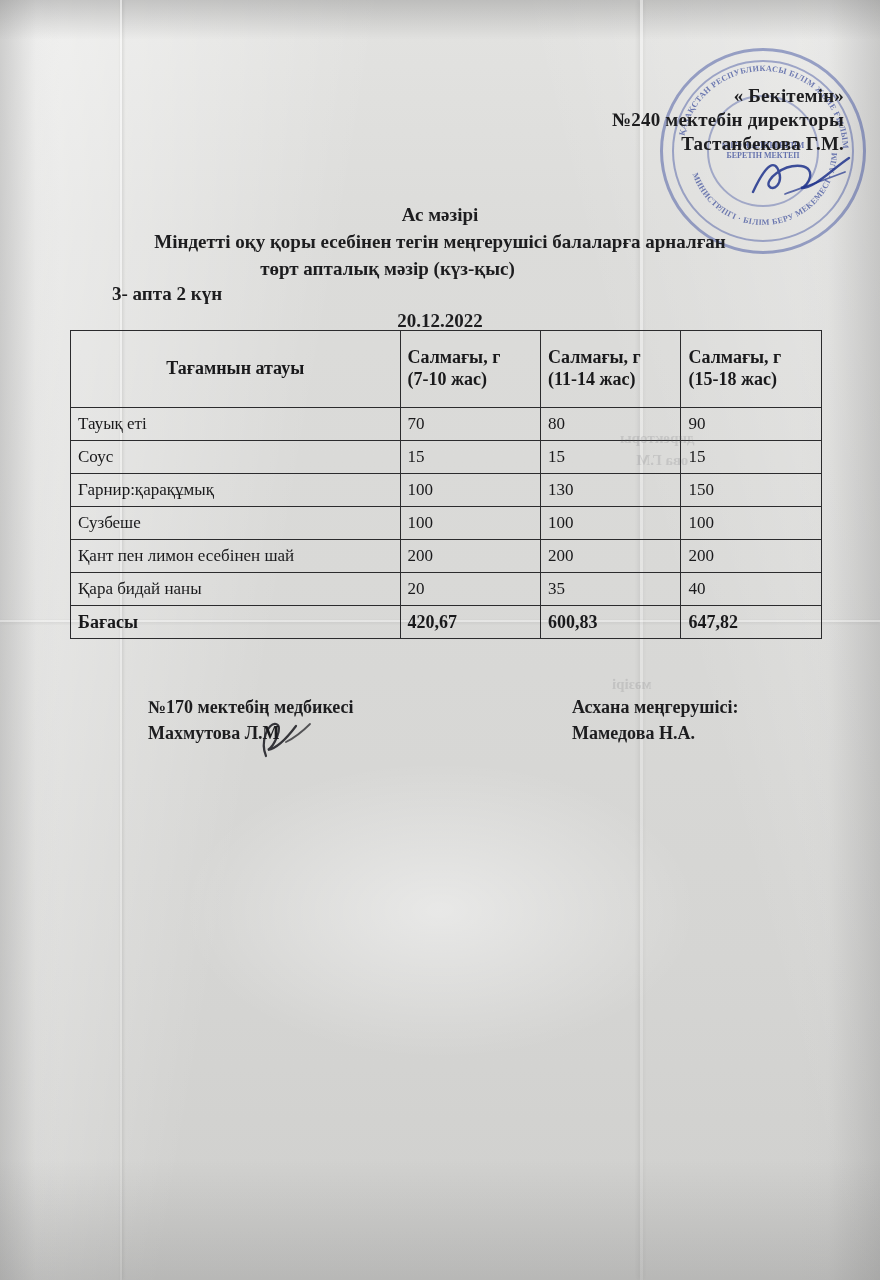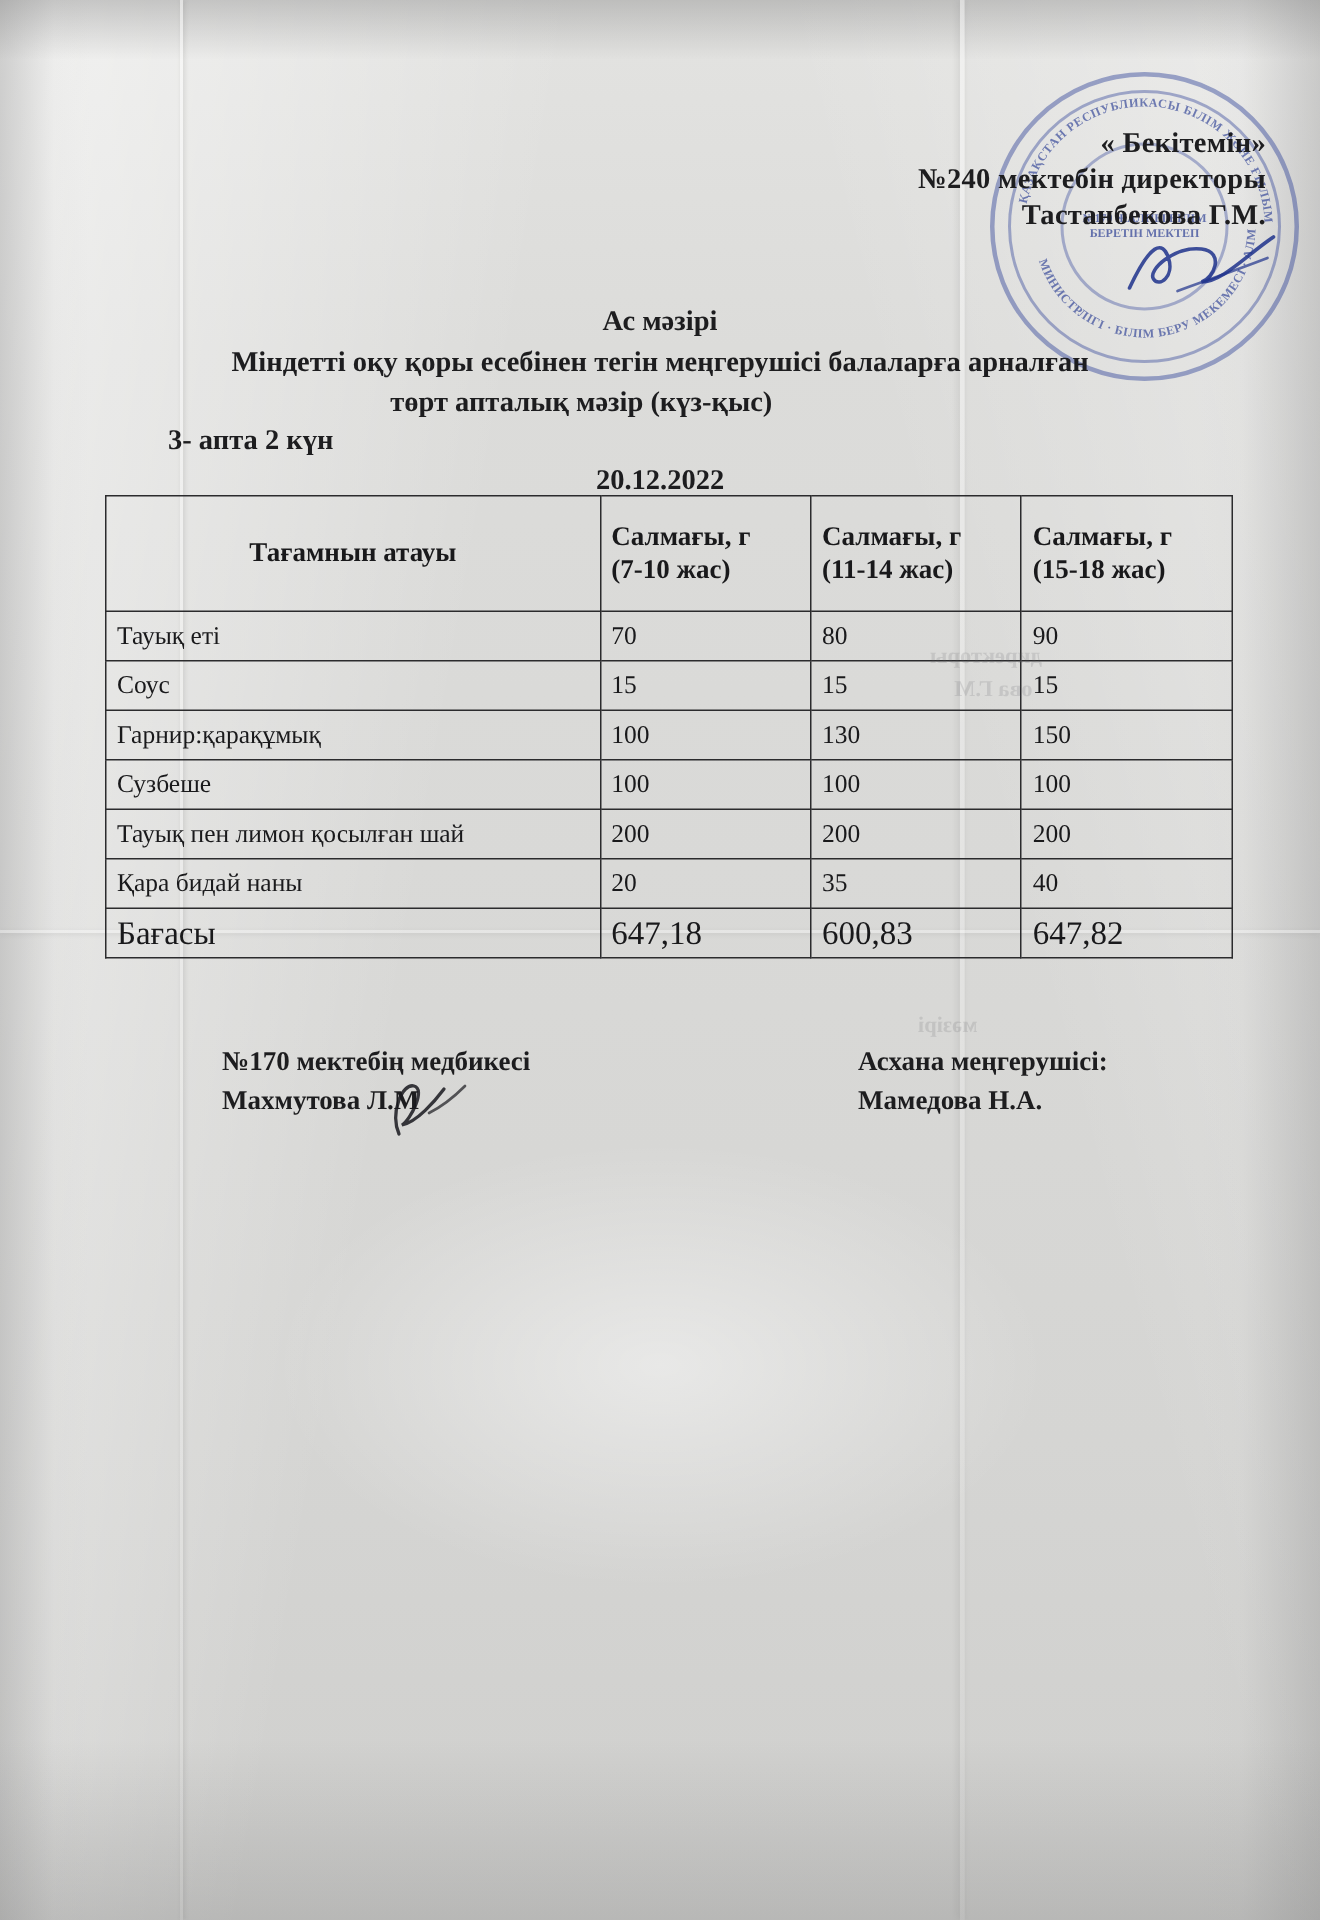--- a/index.html
+++ b/index.html
@@ -209,22 +209,22 @@
     line-height: 1.2;
   }
   .col-name { width: 348px; margin-left: 32px; }
   .col-w { width: 134px; }
   .menu-table thead .col-name { text-align: center; }
   .menu-table thead .col-w { text-align: left; }
   .menu-table tbody td { height: 26px; }
   .cell-dish { text-align: left; }
   .cell-val { text-align: left; }
   .row-total td {
-    font-weight: normal;
-    font-size: 22px;
+    font-weight: bold;
+    font-size: 18px;
     height: 30px;
   }
 
   
   .sign-left {
     position: absolute;
     left: 100px;
     top: 694px;
     font-weight: bold;
     font-size: 18px;
@@ -344,34 +344,34 @@
           <td class="cell-val">130</td>
           <td class="cell-val">150</td>
         </tr>
         <tr>
           <td class="cell-dish">Сузбеше</td>
           <td class="cell-val">100</td>
           <td class="cell-val">100</td>
           <td class="cell-val">100</td>
         </tr>
         <tr>
-          <td class="cell-dish">Тауық пен лимон қосылған шай</td>
+          <td class="cell-dish">Қант пен лимон есебінен шай</td>
           <td class="cell-val">200</td>
           <td class="cell-val">200</td>
           <td class="cell-val">200</td>
         </tr>
         <tr>
           <td class="cell-dish">Қара бидай наны</td>
           <td class="cell-val">20</td>
           <td class="cell-val">35</td>
           <td class="cell-val">40</td>
         </tr>
         <tr class="row-total">
           <td class="cell-dish">Бағасы</td>
-          <td class="cell-val">647,18</td>
+          <td class="cell-val">420,67</td>
           <td class="cell-val">600,83</td>
           <td class="cell-val">647,82</td>
         </tr>
       </tbody>
     </table>
 
     <div class="sign-left">
       <div>№170 мектебің медбикесі</div>
       <div>Махмутова Л.М</div>
     </div>

